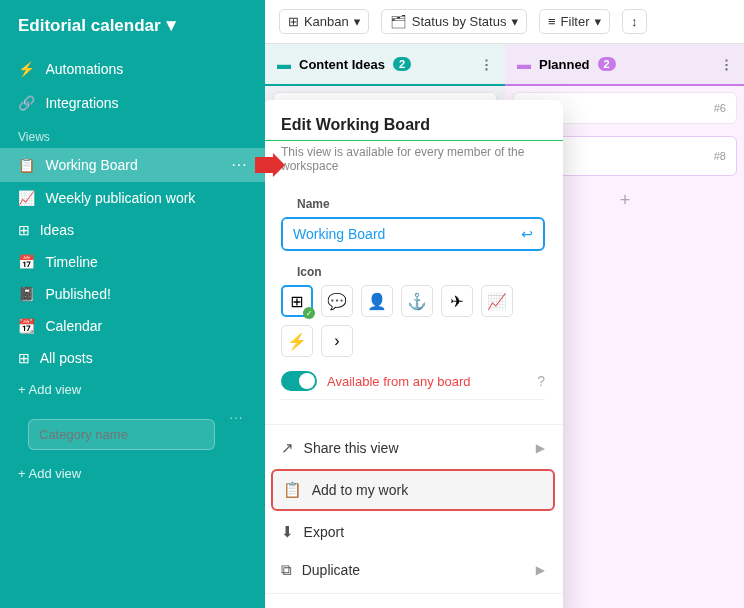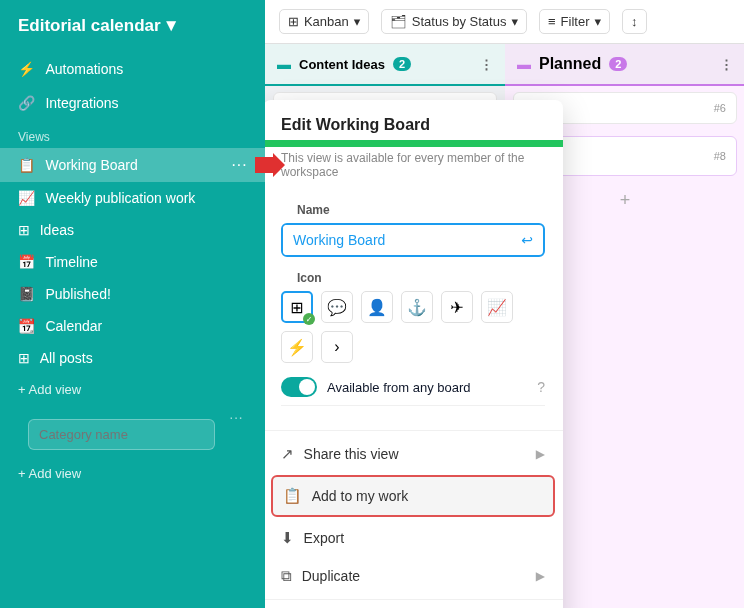--- a/index.html
+++ b/index.html
@@ -197,21 +197,21 @@
       box-shadow: 0 8px 30px rgba(0,0,0,0.18);
       z-index: 20;
       padding: 0 0 8px;
       overflow: hidden;
     }
     .modal-header {
       padding: 16px 18px 6px;
       font-size: 16px;
       font-weight: 600;
       color: #222;
-      border-bottom: 7px solid #22c55e;
+      border-bottom: 1px solid #22c55e;
     }
     .modal-subtitle {
       font-size: 12px;
       color: #888;
       font-weight: 400;
       margin-top: 4px;
       padding: 0 18px 12px;
     }
     .modal-body { padding: 12px 18px; }
     .modal-label {
@@ -297,21 +297,21 @@
     }
     .toggle-knob {
       position: absolute;
       right: 2px;
       top: 2px;
       width: 16px;
       height: 16px;
       background: white;
       border-radius: 50%;
     }
-    .toggle-label { font-size: 13px; color: #0f172a; flex: 1; }
+    .toggle-label { font-size: 13px; color: #ef4444; flex: 1; }
     .toggle-help { color: #aaa; font-size: 14px; cursor: pointer; }
     .modal-menu-item {
       display: flex;
       align-items: center;
       padding: 10px 18px;
       font-size: 14px;
       gap: 10px;
       cursor: pointer;
       color: #333;
     }
@@ -430,21 +430,21 @@
       </div>
       <div class="kanban-card">
         <span>Post 7</span>
         <span class="card-number">#7</span>
       </div>
     </div>
 
     <div class="kanban-column planned-col-bg">
       <div class="kanban-col-header col-header-planned">
         <span style="color:#c879e8;font-size:14px;">▬</span>
-        <span style="font-weight:600;font-size:16px;">Planned</span>
+        <span style="font-weight:600;font-size:13px;">Planned</span>
         <span class="col-badge col-badge-purple">2</span>
         <span class="col-header-three-dots">⋮</span>
       </div>
       <div class="kanban-card">
         <span>Post 6</span>
         <span class="card-number">#6</span>
       </div>
       <div style="background:white;margin:6px 8px;border-radius:6px;padding:8px 10px;font-size:12px;border:1px solid #e8c8f8;height:40px;display:flex;justify-content:flex-end;align-items:center;">
         <span class="card-number">#8</span>
       </div>

